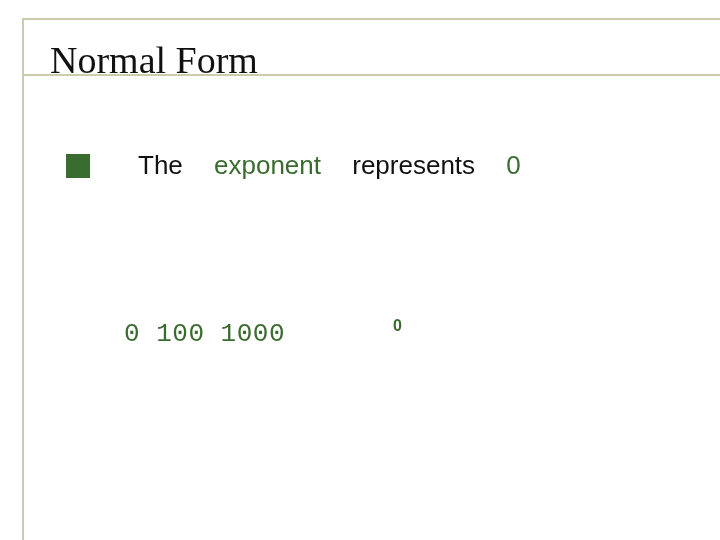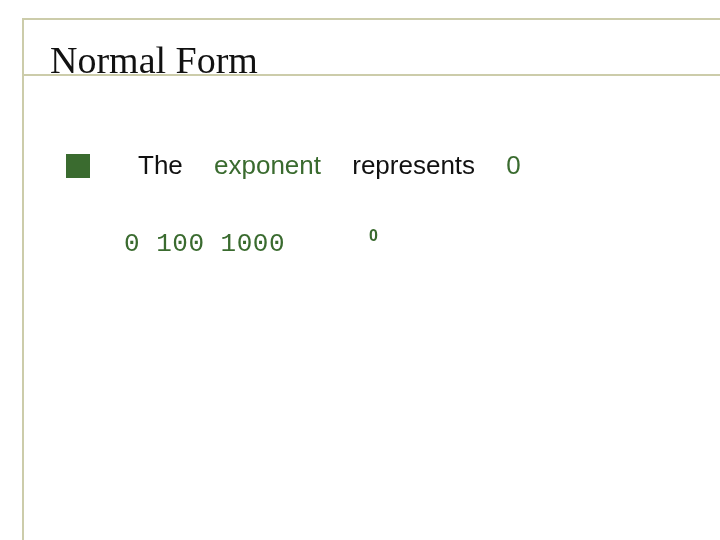--- a/index.html
+++ b/index.html
@@ -62,24 +62,25 @@
     height: 11px;
     background: #3a6b2f;
     flex: 0 0 auto;
     position: relative;
     top: 4px;
   }
   .bullet-text .word-exp { color: #3a6b2f; }
   .bullet-text .word-zero { color: #3a6b2f; }
   .bullet-text { color: #111; }
   .example-row {
+    margin-top: 90px;
     padding-left: 58px;
     display: flex;
     align-items: flex-start;
-    gap: 60px;
+    gap: 84px;
     font-family: "Courier New", Courier, monospace;
   }
   .bits {
     font-size: 26px;
     color: #3a6b2f;
     letter-spacing: 0.5px;
   }
   .exp-val {
     font-size: 16px;
     color: #3a6b2f;

